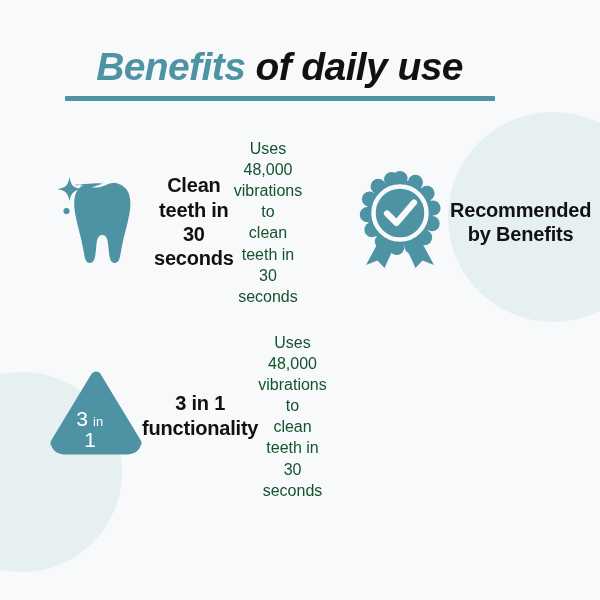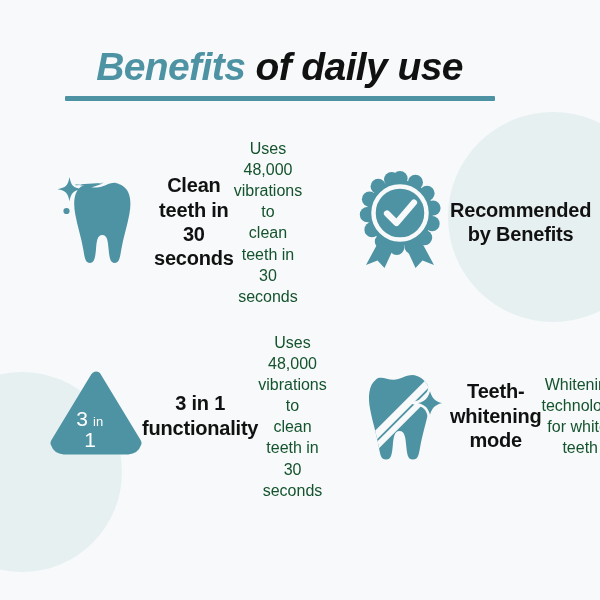--- a/index.html
+++ b/index.html
@@ -223,64 +223,15 @@
           <text class="tri-label tri-big" x="38" y="55" text-anchor="end">3</text>
           <text class="tri-label tri-small" x="43" y="55" text-anchor="start">in</text>
           <text class="tri-label tri-big" x="40" y="76" text-anchor="middle">1</text>
         </svg>
       </div>
       <div class="card-title">3 in 1 functionality</div>
       <div class="card-body">Uses 48,000 vibrations to
 clean teeth in 30 seconds</div>
     </div>
 
-    <div class="card">
-      <div class="icon-wrap">
-        <svg width="100" height="96" viewBox="0 0 100 96" aria-hidden="true">
-          <defs>
-            <clipPath id="toothClip">
-              <path d="M50 10
-                       C41.5 10 37.5 14.8 30.5 14.8
-                       C23.5 14.8 18.0 10.5 13.0 14.4
-                       C5.6 20.2 4.8 31.6 7.2 44.4
-                       C9.6 57.4 13.5 68.4 15.9 82.2
-                       C17.2 89.7 17.9 94.5 23.1 94.5
-                       C28.3 94.5 28.9 89.2 29.7 81.4
-                       C30.5 73.4 30.9 66.0 36.5 66.0
-                       C42.1 66.0 42.5 73.4 43.3 81.4
-                       C44.1 89.2 44.7 94.5 49.9 94.5
-                       C55.1 94.5 55.8 89.7 57.1 82.2
-                       C59.5 68.4 63.4 57.4 65.8 44.4
-                       C68.2 31.6 67.4 20.2 60.0 14.4
-                       C55.0 10.5 50 10 50 10 Z" transform="translate(13,0)"></path>
-            </clipPath>
-          </defs>
-
-          <path d="M50 10
-                   C41.5 10 37.5 14.8 30.5 14.8
-                   C23.5 14.8 18.0 10.5 13.0 14.4
-                   C5.6 20.2 4.8 31.6 7.2 44.4
-                   C9.6 57.4 13.5 68.4 15.9 82.2
-                   C17.2 89.7 17.9 94.5 23.1 94.5
-                   C28.3 94.5 28.9 89.2 29.7 81.4
-                   C30.5 73.4 30.9 66.0 36.5 66.0
-                   C42.1 66.0 42.5 73.4 43.3 81.4
-                   C44.1 89.2 44.7 94.5 49.9 94.5
-                   C55.1 94.5 55.8 89.7 57.1 82.2
-                   C59.5 68.4 63.4 57.4 65.8 44.4
-                   C68.2 31.6 67.4 20.2 60.0 14.4
-                   C55.0 10.5 50 10 50 10 Z" fill="#4e93a3" transform="translate(13,0)"></path>
-
-          <g clip-path="url(#toothClip)" stroke="#f7f9fa" stroke-linecap="butt" fill="none">
-            <line x1="88" y1="8" x2="8" y2="88" stroke-width="7.5"></line>
-            <line x1="82" y1="26" x2="14" y2="94" stroke-width="6"></line>
-          </g>
-
-          <path d="M80 21 C82.2 32.6 85.3 35.8 96.8 38 C85.3 40.2 82.2 43.4 80 55 C77.8 43.4 74.7 40.2 63.2 38 C74.7 35.8 77.8 32.6 80 21 Z" fill="#4e93a3" stroke="#f7f9fa" stroke-width="2.6" stroke-linejoin="round"></path>
-        </svg>
-      </div>
-      <div class="card-title">Teeth-whitening mode</div>
-      <div class="card-body">Whitening technology
-for whiter teeth</div>
-    </div>
 
   </div>
 </div>
 
 </body></html>

